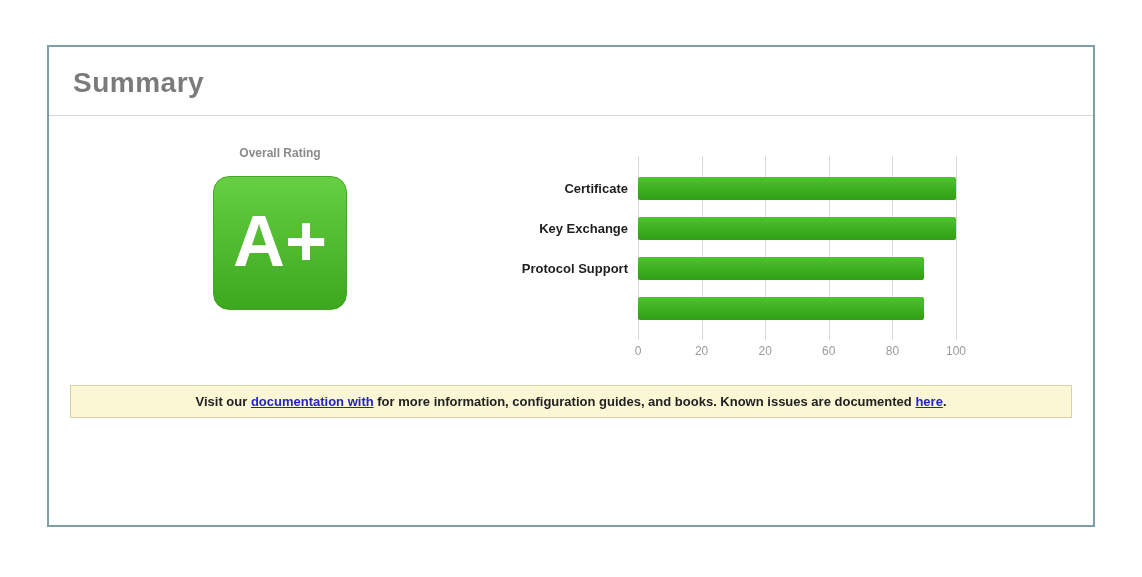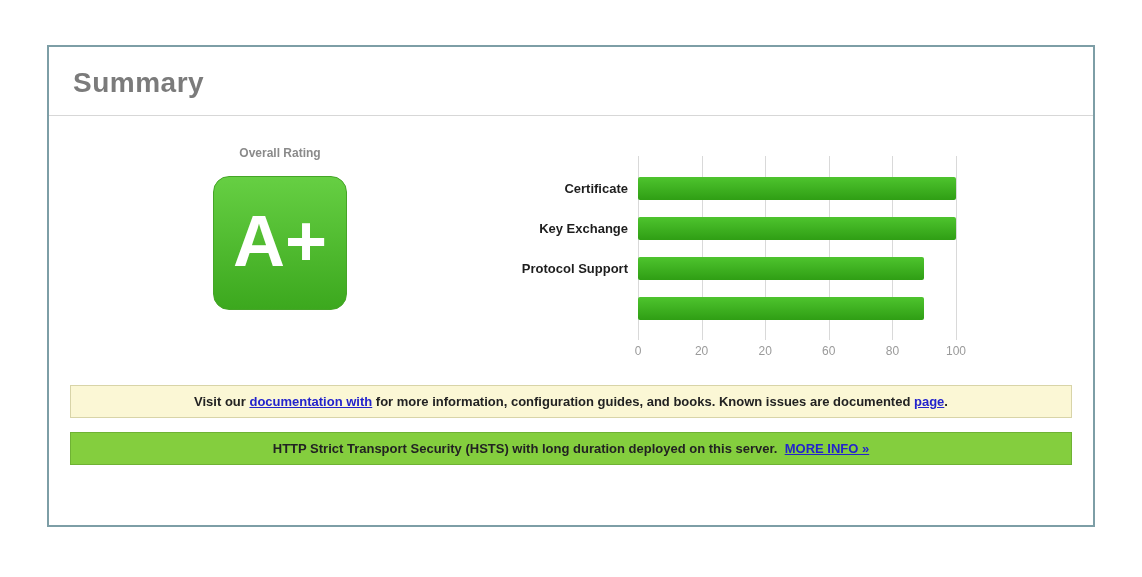--- a/index.html
+++ b/index.html
@@ -135,20 +135,19 @@
             <div class="axis-tick" style="left: 80%;">80</div>
             <div class="axis-tick" style="left: 100%;">100</div>
           </div>
       </div>
     </div>
 
   </div>
 
   <div class="banners">
 
-    <div class="banner banner-yellow"><span>Visit our </span><a href="#">documentation with</a><span> for more information, configuration guides, and books. Known issues are documented </span><a href="#">page</a><span>.</span></div>
+    <div class="banner banner-yellow"><span>Visit our </span><a href="#">documentation with</a><span> for more information, configuration guides, and books. Known issues are documented </span><a href="#">here</a><span>.</span></div>
 
 
-    <div class="banner banner-green"><span>HTTP Strict Transport Security (HSTS) with long duration deployed on this server.</span><span>&nbsp; </span><a href="#">MORE INFO »</a></div>
 
   </div>
 
 </div>
 
 </body></html>

